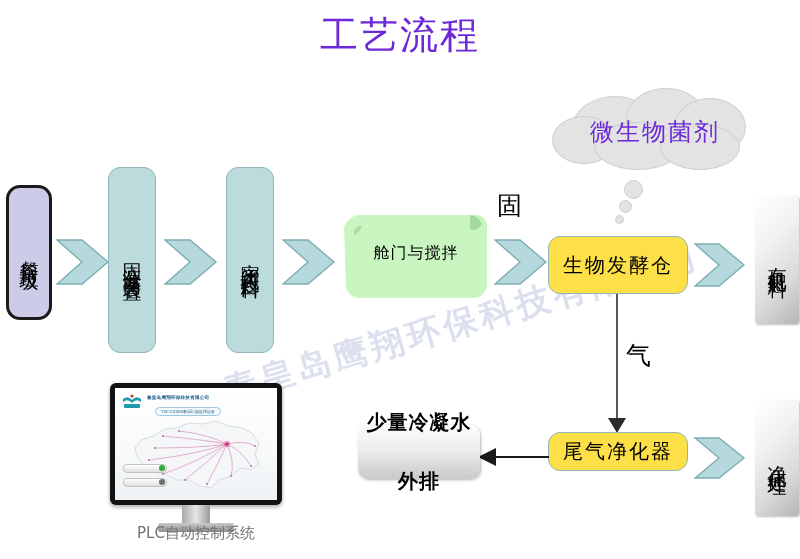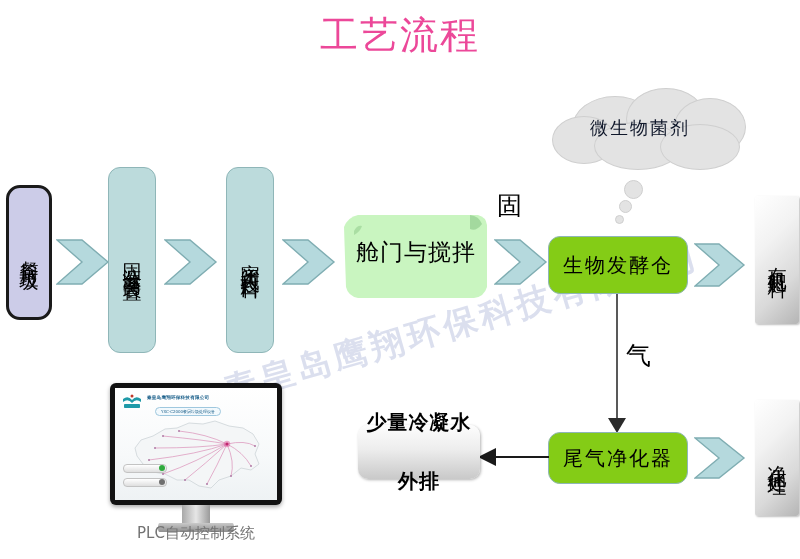--- a/index.html
+++ b/index.html
@@ -12,21 +12,21 @@
   }
   #stage{position:absolute;left:0;top:0;width:800px;height:559px;}
   .abs{position:absolute;}
 
   
   #title{
     left:0;top:10px;width:800px;
     text-align:center;
     font-size:38px;
     letter-spacing:2px;
-    color:#ec4899;
+    color:#6d28d9;
     font-family:"DejaVu Sans","Liberation Sans",sans-serif;
     font-weight:400;
   }
 
   
   .pbox{
     box-sizing:border-box;
     display:flex;align-items:center;justify-content:center;
     text-align:center;
     color:#000;
@@ -46,21 +46,21 @@
     font-size:19px;
   }
   
   .box-teal{
     background:#bcdbdc;
     border:1px solid #8fb6b8;
     border-radius:12px;
     font-size:19px;
   }
   .box-teal-h{
-    background:#84cc16;
+    background:#fde047;
     border:1px solid #8fb6b8;
     border-radius:12px;
     font-size:20px;
     letter-spacing:2px;
   }
   
   .box-gray{
     background:linear-gradient(135deg,#ffffff 0%,#f2f2f2 35%,#d9d9d9 70%,#b5b5b5 100%);
     border:none;
     border-radius:3px;
@@ -72,38 +72,38 @@
     border-radius:10px;
     font-size:20px;
     font-weight:bold;
     letter-spacing:1px;
     box-shadow:1px 1px 3px rgba(0,0,0,.3);
   }
 
   
   .box-note{
     background:#c9f5c0;
-    font-size:23px;
+    font-size:16px;
     letter-spacing:1px;
     line-height:1.35;
   }
 
   
   .cloudlobe{
     position:absolute;
     background:#e3e3e3;
     border:1px solid #cfcfcf;
     border-radius:50%;
   }
   .cloudtxt{
     position:absolute;
     z-index:5;
-    font-size:18px;
+    font-size:24px;
     letter-spacing:2px;
-    color:#0f172a;
+    color:#6d28d9;
     white-space:nowrap;
   }
   .bub{
     position:absolute;
     background:#e3e3e3;
     border:1px solid #cfcfcf;
     border-radius:50%;
   }
 
   
@@ -241,21 +241,21 @@
   <div class="abs pbox box-gray" style="left:755px;top:196px;width:44px;height:128px;">
     <span class="vtext">有机肥料</span>
   </div>
 
   <div class="abs vline" style="left:616px;top:294px;height:130px;"></div>
   <svg class="abs" style="left:608px;top:418px;" width="18" height="16">
     <polygon points="9,15 0,0 18,0" fill="#2b2b2b"></polygon>
   </svg>
   <div class="lbl" style="left:626px;top:339px;font-size:25px;">气</div>
 
-  <div class="abs pbox box-teal-h" style="left:548px;top:432px;width:140px;height:52px;">
+  <div class="abs pbox box-teal-h" style="left:548px;top:432px;width:140px;height:39px;">
     <span>尾气净化器</span>
   </div>
 
   <svg class="abs" style="left:694px;top:434px;" width="52" height="48">
     <polygon points="1,4 25,4 50,24 25,44 1,44 25,24" fill="#b5d9dd" stroke="#7fadb2" stroke-width="1.4"></polygon>
   </svg>
 
   <div class="abs pbox box-gray" style="left:755px;top:400px;width:44px;height:116px;">
     <span class="vtext">净化处理</span>
   </div>

